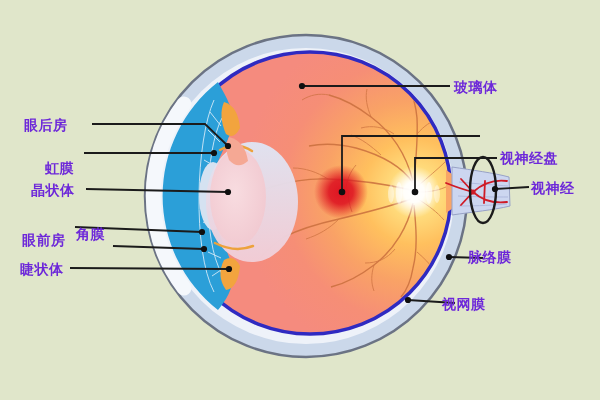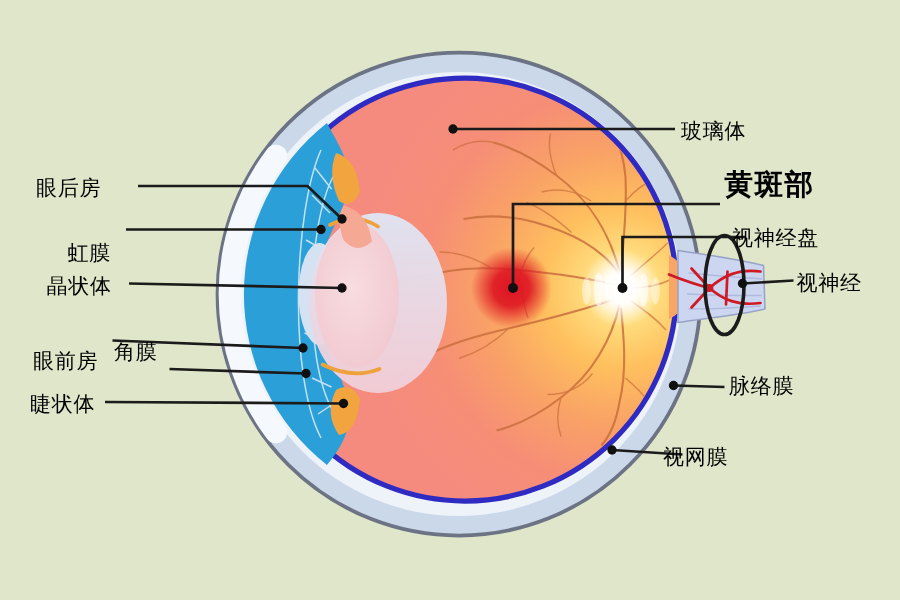--- a/index.html
+++ b/index.html
@@ -8,43 +8,43 @@
     width:600px;height:400px;
     background:#e0e6ca;
     overflow:hidden;
     font-family:"Liberation Sans", sans-serif;
   }
   .stage svg{position:absolute;left:0;top:0;}
   .lbl{
     position:absolute;
     font-size:14px;
     line-height:16px;
-    font-weight:400;
-    color:#000000;
+    font-weight:700;
+    color:#6d28d9;
     white-space:nowrap;
     letter-spacing:.5px;
   }
   .lbl-strong{
     font-size:19px;
     line-height:22px;
     font-weight:800;
     color:#000;
     letter-spacing:1px;
   }
   .l-houfang{left:24px;top:117px}
   .l-hongmo{left:45px;top:160px}
   .l-jingzhuangti{left:31px;top:182px}
   .l-qianfang{left:22px;top:232px}
   .l-jiaomo{left:76px;top:226px}
   .l-jiezhuangti{left:20px;top:261px}
   .l-boliti{left:454px;top:79px}
   .l-huangban{left:483px;top:113px}
-  .l-shishenjingpan{left:488px;top:150px}
+  .l-shishenjingpan{left:500px;top:150px}
   .l-shishenjing{left:531px;top:180px}
-  .l-mailuomo{left:486px;top:249px}
+  .l-mailuomo{left:468px;top:249px}
   .l-shiwangmo{left:442px;top:296px}
 </style>
 </head>
 <body>
 
 <div class="stage">
 
   <svg width="600" height="400" viewBox="0 0 600 400">
     <defs>
       <radialGradient id="vitG" gradientUnits="userSpaceOnUse" cx="415" cy="192" r="175">
@@ -200,18 +200,17 @@
     </g>
   </svg>
 
   <div class="lbl l-houfang">眼后房</div>
   <div class="lbl l-hongmo">虹膜</div>
   <div class="lbl l-jingzhuangti">晶状体</div>
   <div class="lbl l-qianfang">眼前房</div>
   <div class="lbl l-jiaomo">角膜</div>
   <div class="lbl l-jiezhuangti">睫状体</div>
   <div class="lbl l-boliti">玻璃体</div>
-  <div class="lbl lbl-strong l-huangban">黄斑部</div>
   <div class="lbl l-shishenjingpan">视神经盘</div>
   <div class="lbl l-shishenjing">视神经</div>
   <div class="lbl l-mailuomo">脉络膜</div>
   <div class="lbl l-shiwangmo">视网膜</div>
 </div>
 
 </body></html>

